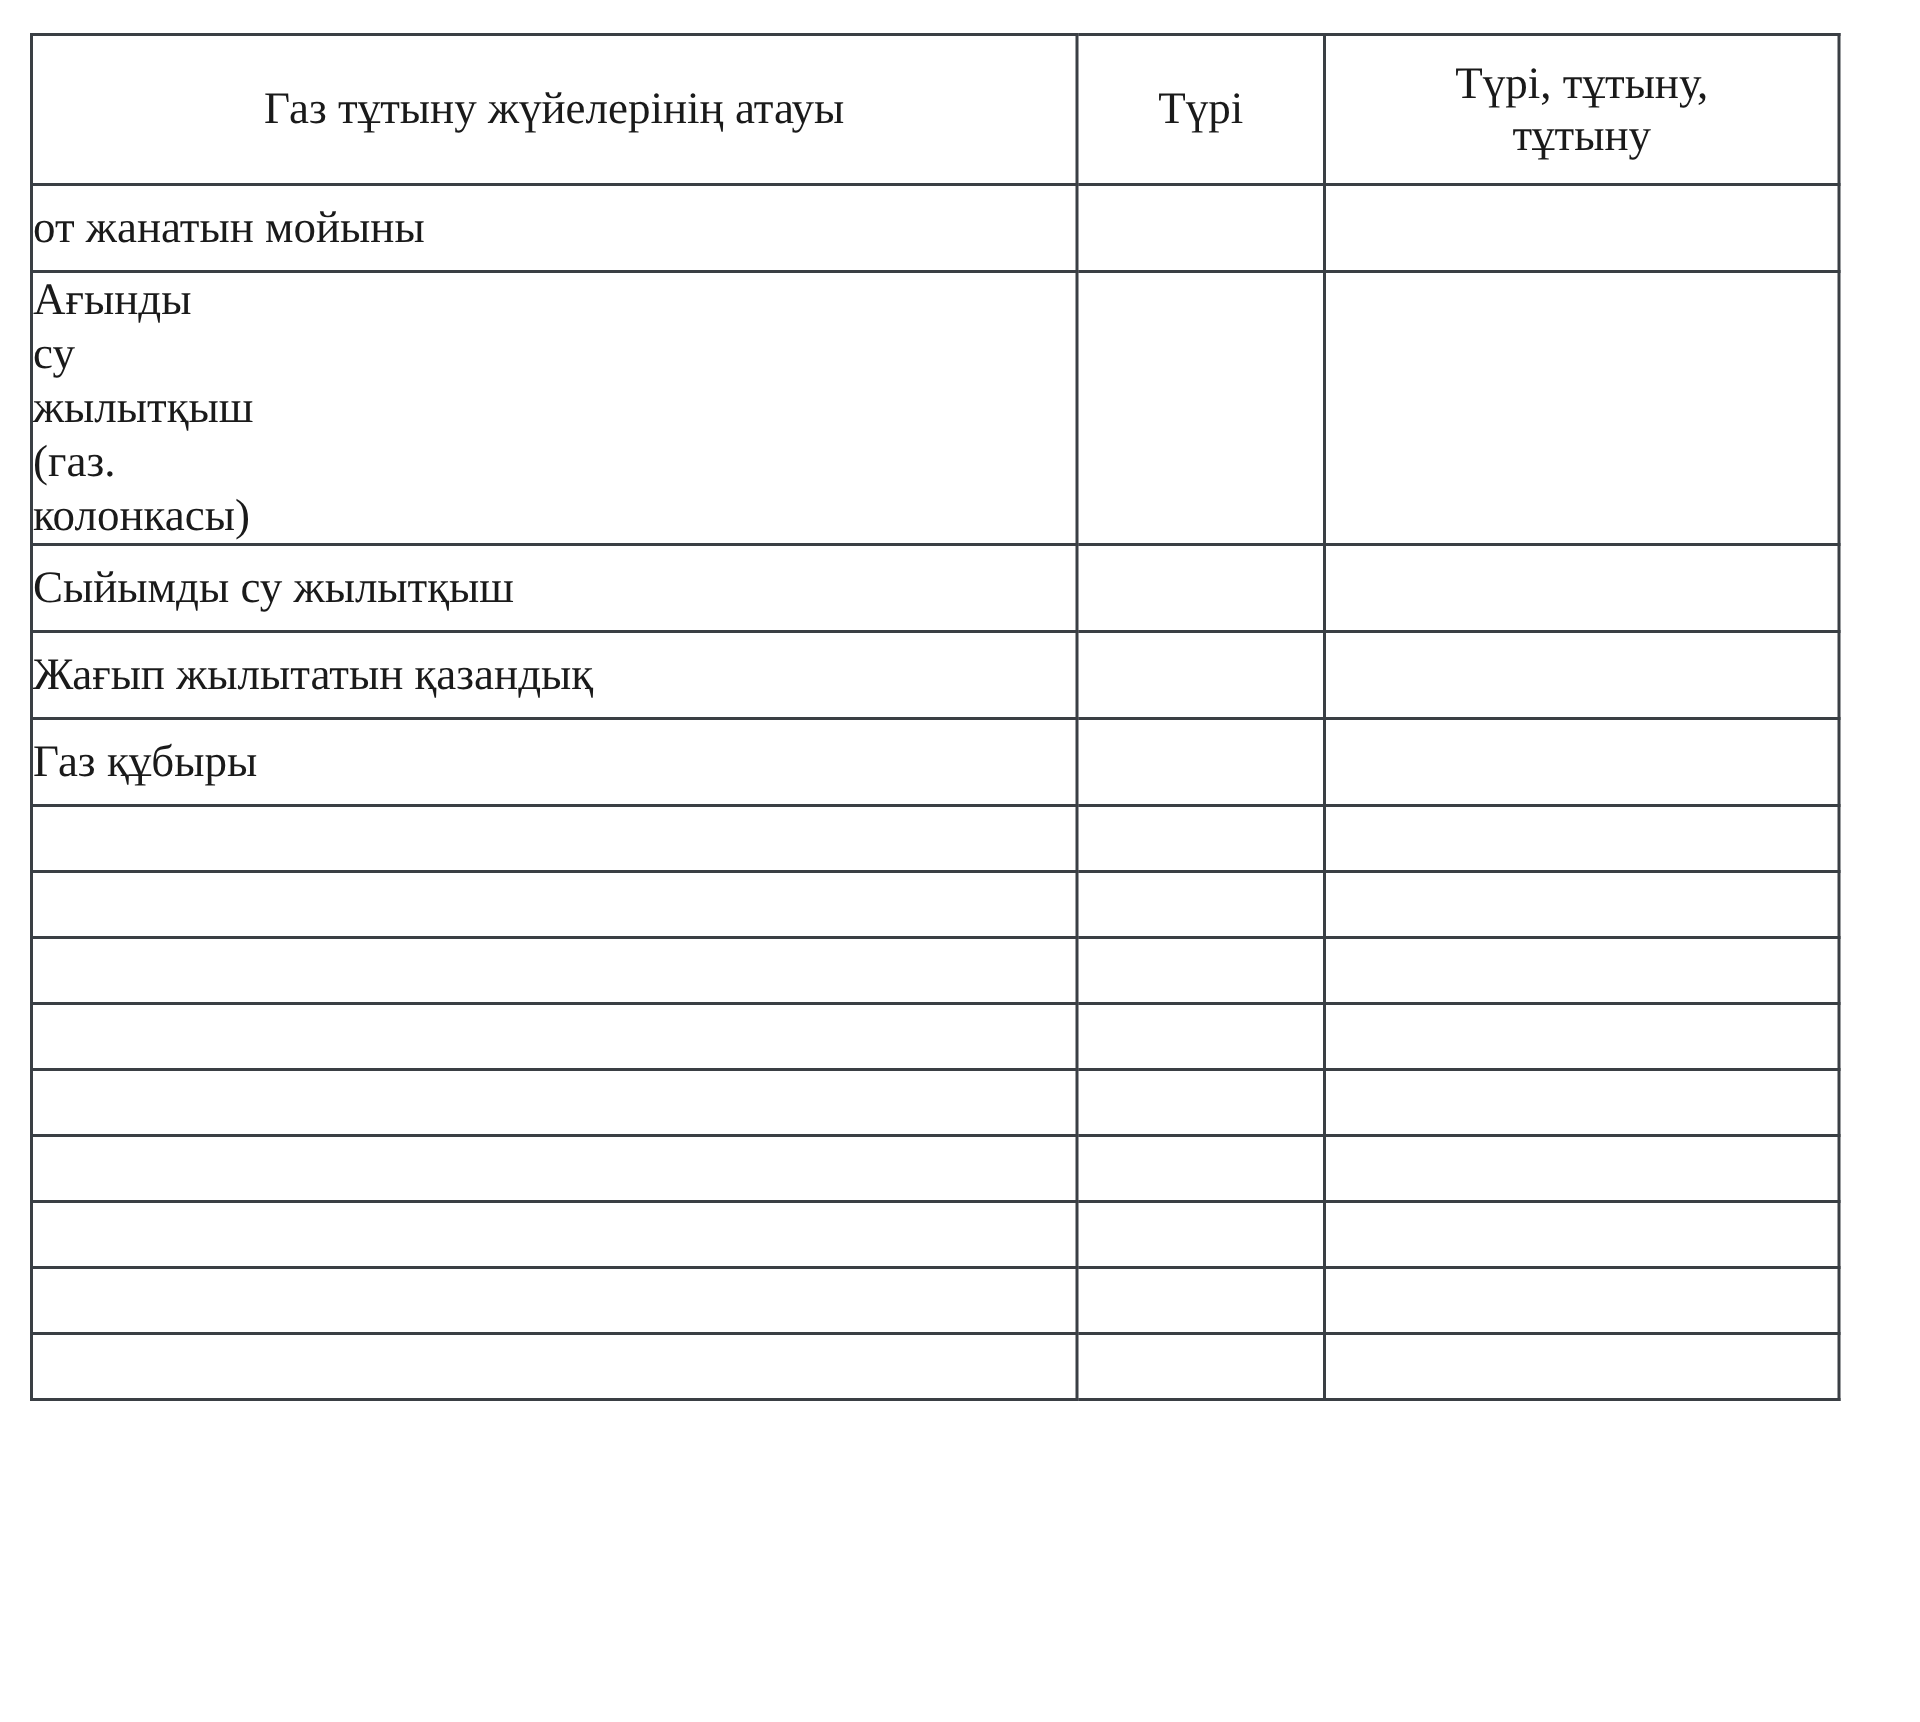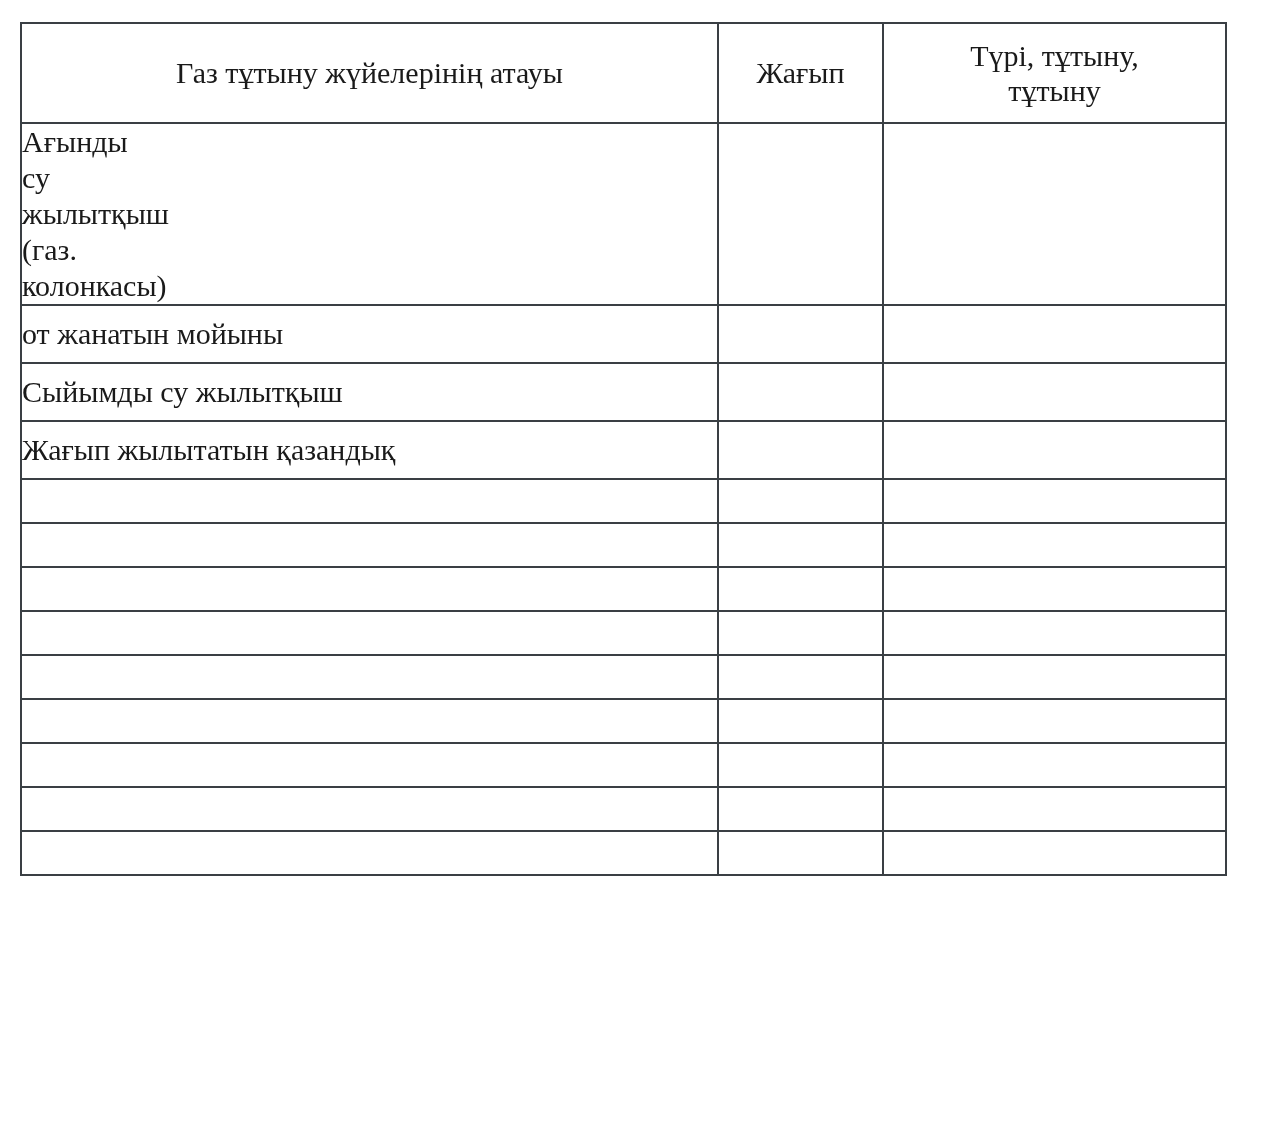--- a/index.html
+++ b/index.html
@@ -76,53 +76,58 @@
 <div class="page">
   <table class="gas-table">
     <colgroup>
       <col class="c-name">
       <col class="c-qty">
       <col class="c-type">
     </colgroup>
     <thead>
       <tr>
         <th class="hdr hdr-name">Газ тұтыну жүйелерінің атауы</th>
-        <th class="hdr">Жағып</th>
+        <th class="hdr">Түрі</th>
         <th class="hdr">
           <div>Түрі, тұтыну,</div>
           <div>тұтыну</div>
         </th>
       </tr>
     </thead>
     <tbody>
+      <tr>
+        <td class="cell-name">от жанатын мойыны</td>
+        <td class="cell-name"></td>
+        <td class="cell-name"></td>
+      </tr>
       <tr>
         <td class="cell-name two-line">
           <span class="j-line">
             <span>Ағынды</span>
             <span>су</span>
             <span>жылытқыш</span>
             <span>(газ.</span>
           </span>
           <span class="j-line last">колонкасы)</span>
         </td>
         <td class="cell-name two-line"></td>
         <td class="cell-name two-line"></td>
       </tr>
       <tr>
-        <td class="cell-name">от жанатын мойыны</td>
-        <td class="cell-name"></td>
-        <td class="cell-name"></td>
-      </tr>
-      <tr>
         <td class="cell-name">Сыйымды су жылытқыш</td>
         <td class="cell-name"></td>
         <td class="cell-name"></td>
       </tr>
       <tr>
         <td class="cell-name">Жағып жылытатын қазандық</td>
+        <td class="cell-name"></td>
+        <td class="cell-name"></td>
+      </tr>
+      <tr>
+        <td class="cell-name">Газ құбыры</td>
         <td class="cell-name"></td>
         <td class="cell-name"></td>
       </tr>
       <tr>
         <td class="cell-empty"></td>
         <td class="cell-empty"></td>
         <td class="cell-empty"></td>
       </tr>
       <tr>
         <td class="cell-empty"></td>

